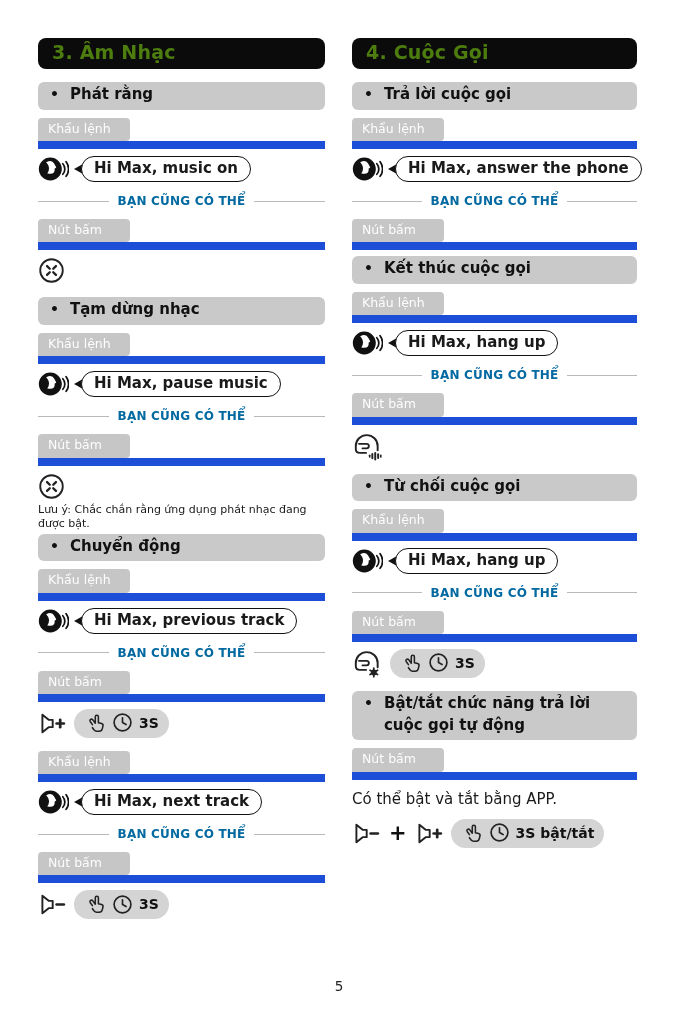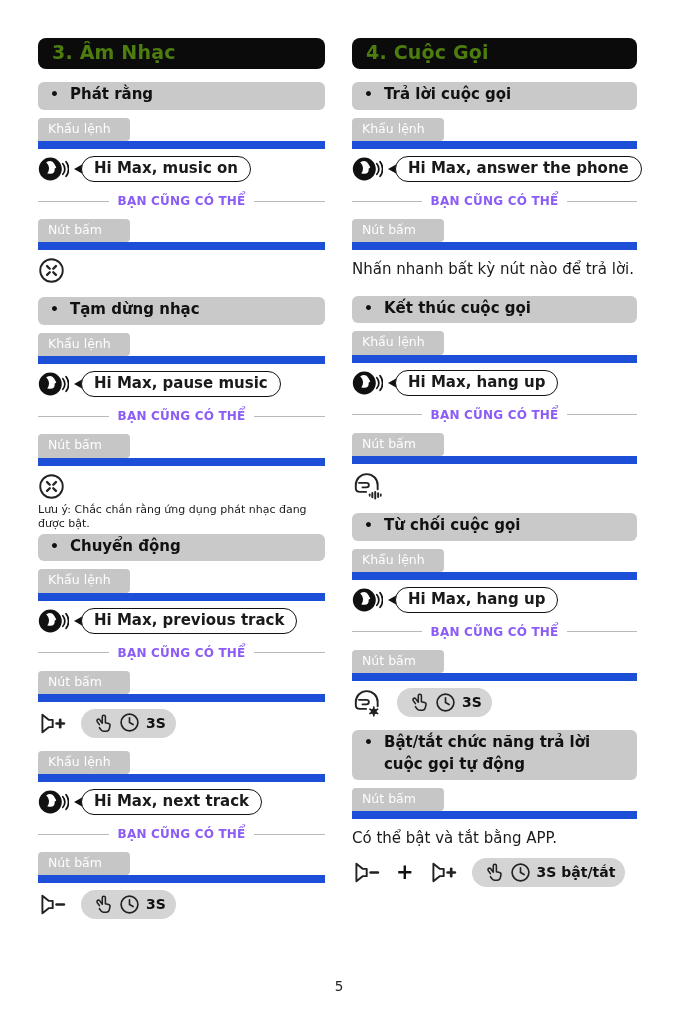--- a/index.html
+++ b/index.html
@@ -40,23 +40,23 @@
     border-top:5.5px solid transparent; border-bottom:5.5px solid transparent;
     border-right:9px solid #111;
   }
   .bubble {
     border:1.8px solid #111; border-radius:15px; background:#fff;
     padding:2px 12px 4px; font-size:15px; font-weight:600; white-space:nowrap;
   }
 
   .divider { display:flex; align-items:center; gap:9px; margin-bottom:11px; margin-top:2px; }
   .dline { flex:1; border-top:1.3px solid #b9b9b9; height:0; }
-  .dtext { flex:none; font-size:12px; font-weight:700; color:#8b5cf6; letter-spacing:.2px; }
-
-  .press-row { display:flex; align-items:center; gap:14px; margin-bottom:13px; margin-top:1px; }
+  .dtext { flex:none; font-size:12px; font-weight:700; color:#0369a1; letter-spacing:.2px; }
+
+  .press-row { display:flex; align-items:center; gap:7px; margin-bottom:13px; margin-top:1px; }
   .press-row.tight { margin-bottom:3px; }
   .pill {
     background:#d4d4d4; border-radius:16px; padding:3px 10px 4px;
     display:flex; align-items:center; gap:6px;
   }
   .pill-label { font-size:14px; font-weight:600; color:#111; white-space:nowrap; }
   .plus-sep { font-size:21px; font-weight:800; color:#111; line-height:1; margin:0 1px; }
 
   .note { font-size:11px; line-height:1.32; margin:0 0 2px; }
   .body-text { font-size:15px; line-height:1.35; margin:3px 0 16px; }
@@ -255,21 +255,20 @@
       <span class="bubble">Hi Max, answer the phone</span>
     </div>
     <div class="divider">
       <span class="dline"></span>
       <span class="dtext">BẠN CŨNG CÓ THỂ</span>
       <span class="dline"></span>
     </div>
     <div class="tag-row">
       <span class="tag">Nút bấm</span>
     </div>
-    <p class="body-text">Nhấn nhanh bất kỳ nút nào để trả lời.</p>
 
     <div class="sec-title">
       <span class="bullet">•</span>
       <span>Kết thúc cuộc gọi</span>
     </div>
     <div class="tag-row">
       <span class="tag">Khẩu lệnh</span>
     </div>
     <div class="voice-row">
       <svg class="speech-icon" width="31" height="28" viewBox="0 0 34 30">

